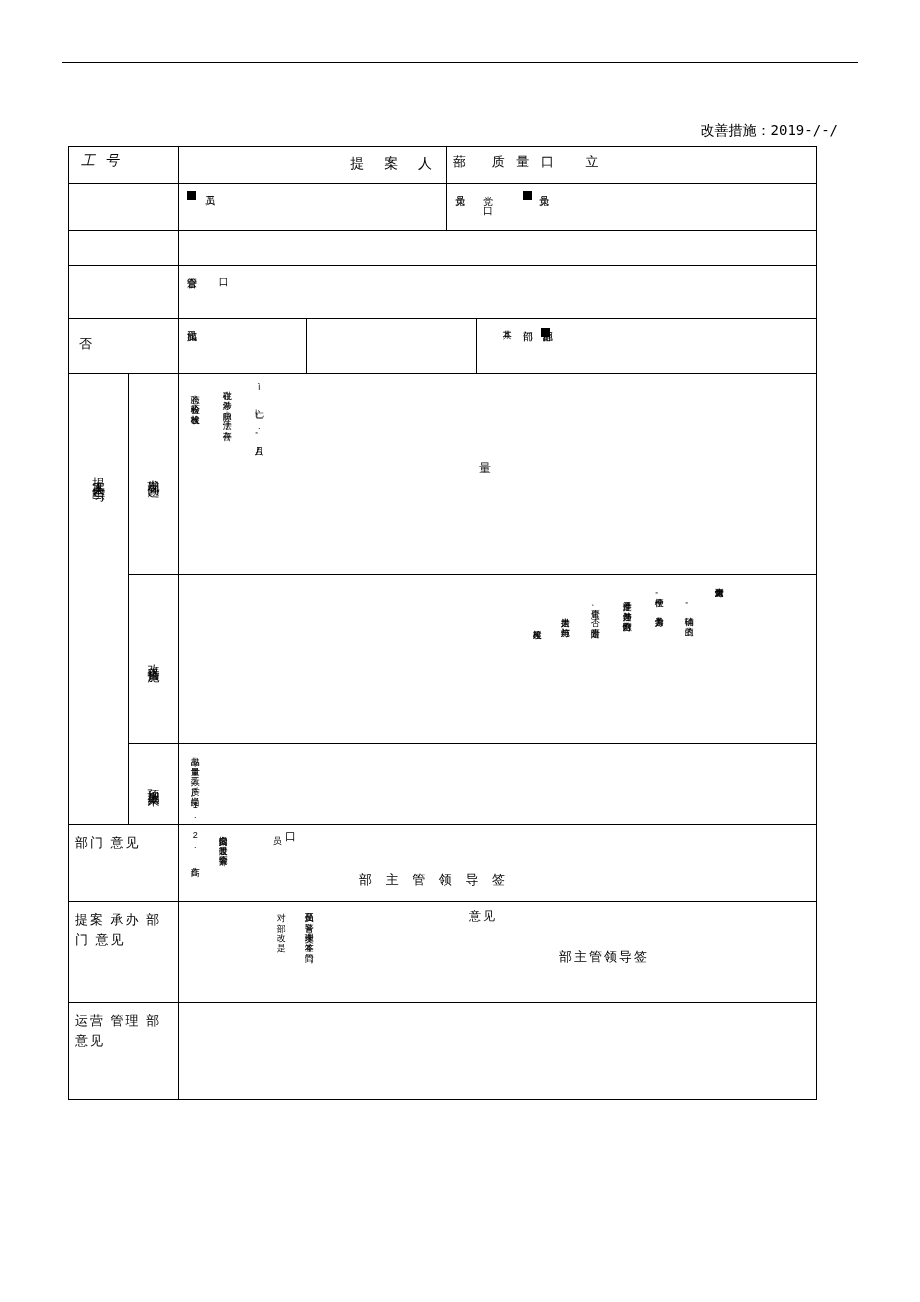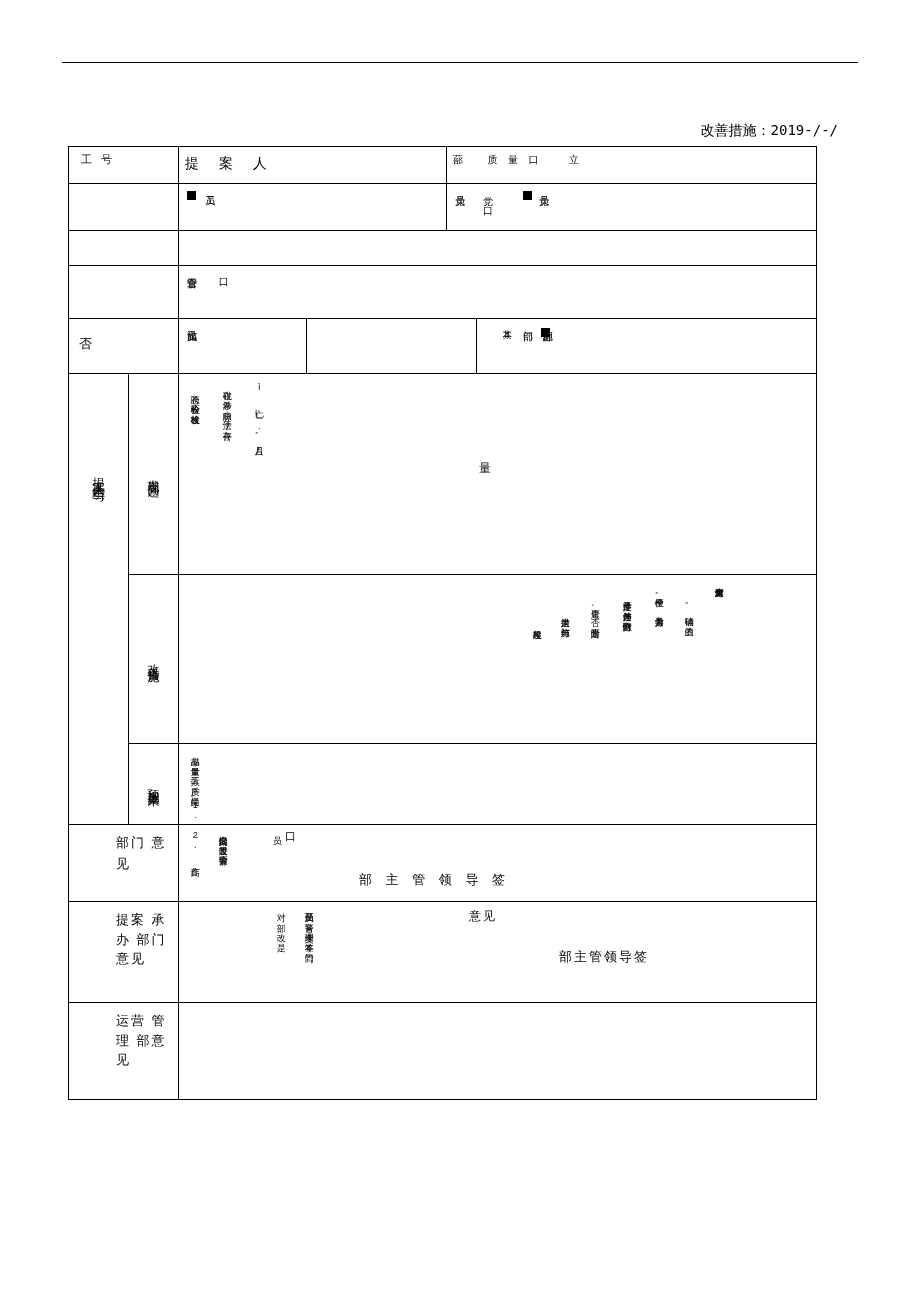--- a/index.html
+++ b/index.html
@@ -73,21 +73,21 @@
     font-size: 13px;
     line-height: 1.35;
     display: block;
     margin: 6px auto;
     text-align: center;
   }
   .cell-pad {
     padding: 5px 6px;
   }
   .center {
-    text-align: left;
+    text-align: right;
   }
   .sq {
     display: inline-block;
     width: 9px;
     height: 9px;
     background: #000;
     vertical-align: middle;
     margin: 0 2px;
   }
   
@@ -104,21 +104,20 @@
   .vcol.sm { font-size: 10px; }
   .vcol.xs { font-size: 9px; }
   .abs { position: absolute; }
   .nowrap { white-space: nowrap; }
   .rowlabel {
     font-size: 13px;
     letter-spacing: 2px;
     line-height: 1.6;
     padding: 8px 6px;
     text-align: left;
-    margin-left: 41px;
   }
   .sigline {
     font-size: 13px;
     letter-spacing: 5px;
   }
 </style>
 </head>
 <body>
 
 <div class="page">
@@ -147,27 +146,27 @@
       <col style="width:30px">
       <col style="width:30px">
       <col style="width:40px">
       <col style="width:50px">
       <col style="width:50px">
     </colgroup>
 
     <tbody>
         <tr>
       <td colspan="2" style="height:36px">
-        <div class="cell-pad" style="padding-left:12px;font-size:11px;letter-spacing:3px;">工 号</div>
+        <div class="cell-pad" style="padding-left:12px;font-size:14px;letter-spacing:3px;font-style:italic;">工 号</div>
       </td>
       <td colspan="6">
         <div class="cell-pad center" style="font-size:14px;letter-spacing:8px;padding-top:8px;">提 案 人</div>
       </td>
       <td colspan="9">
-        <div class="cell-pad nowrap" style="font-size:10px;padding-top:6px;font-family:Liberation Serif, serif;">
+        <div class="cell-pad nowrap" style="font-size:13px;padding-top:6px;">
           <span>蔀</span>
           <span style="margin-left:22px;letter-spacing:4px;">质 量 口</span>
           <span style="margin-left:24px;">立</span>
         </div>
       </td>
     </tr>
 
     <tr>
       <td colspan="2" style="height:46px"></td>
       <td colspan="6">

